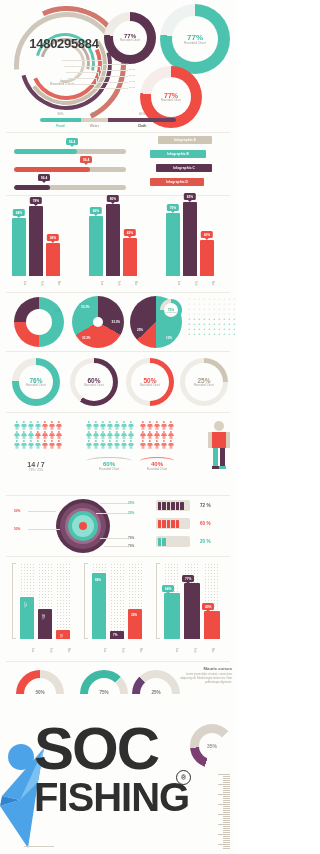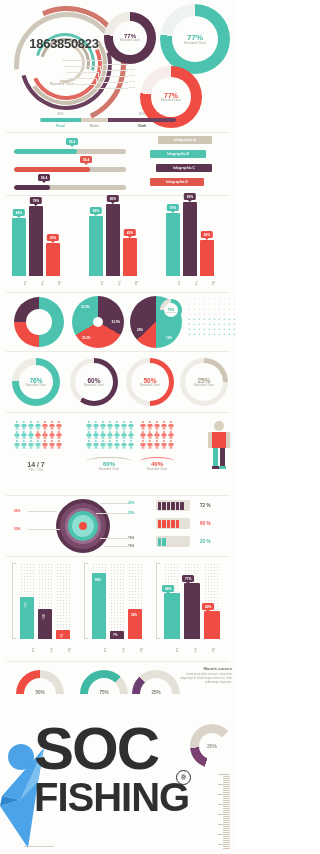--- a/index.html
+++ b/index.html
@@ -143,21 +143,21 @@
       <div class="ring" style="left:0;top:0;width:108px;height:108px;border-width:5px;border-color:#d2776b #d2776b transparent transparent;transform:rotate(20deg);"></div>
       <div class="ring" style="left:6px;top:6px;width:96px;height:96px;border-width:5px;border-color:#cfc8ba transparent transparent #cfc8ba;transform:rotate(40deg);"></div>
       <div class="ring" style="left:12px;top:12px;width:84px;height:84px;border-width:4px;border-color:#6b3f5e #6b3f5e transparent transparent;transform:rotate(120deg);"></div>
       <div class="ring" style="left:17px;top:17px;width:74px;height:74px;border-width:4px;border-color:transparent #c9bfae #c9bfae transparent;transform:rotate(10deg);"></div>
       <div class="ring" style="left:22px;top:22px;width:64px;height:64px;border-width:4px;border-color:#e0685f transparent transparent #e0685f;transform:rotate(200deg);"></div>
       <div class="ring" style="left:27px;top:27px;width:54px;height:54px;border-width:3.5px;border-color:transparent transparent #5ec4b2 #5ec4b2;transform:rotate(150deg);"></div>
       <div class="ring" style="left:32px;top:32px;width:44px;height:44px;border-width:3.5px;border-color:#b9b0a1 transparent transparent #b9b0a1;transform:rotate(60deg);"></div>
       <div class="ring" style="left:37px;top:37px;width:34px;height:34px;border-width:3px;border-color:transparent #d8cfc0 #d8cfc0 transparent;transform:rotate(330deg);"></div>
     </div>
 
-    <div id="bignum">1863850823</div>
+    <div id="bignum">1480295884</div>
     <div id="spiralcap" class="lbl">Rounded Chart</div>
 
     <div class="leaderwrap">
       <div class="leader" style="left:0;top:4px;width:40px;"></div>
         <div class="leader" style="left:40px;top:4px;width:1px;height:4px;"></div>
         <div class="leader" style="left:40px;top:8px;width:26px;"></div>
       <div class="leader" style="left:2px;top:10px;width:36px;"></div>
         <div class="leader" style="left:38px;top:10px;width:1px;height:4px;"></div>
         <div class="leader" style="left:38px;top:14px;width:28px;"></div>
       <div class="leader" style="left:4px;top:16px;width:32px;"></div>

